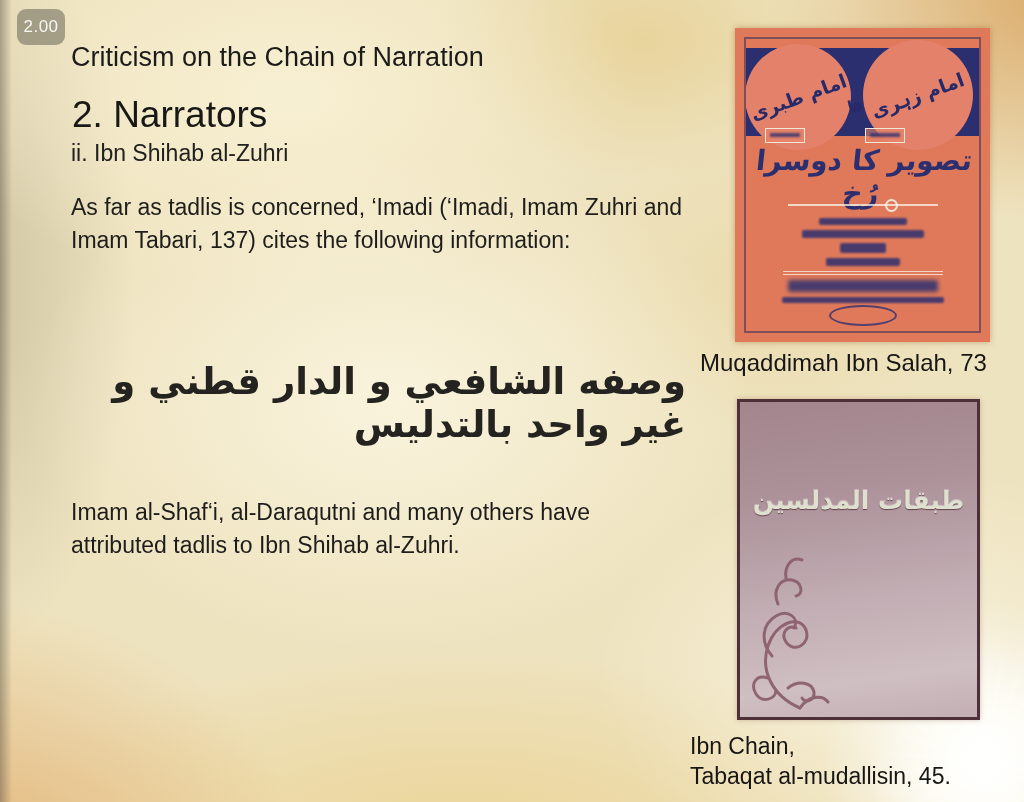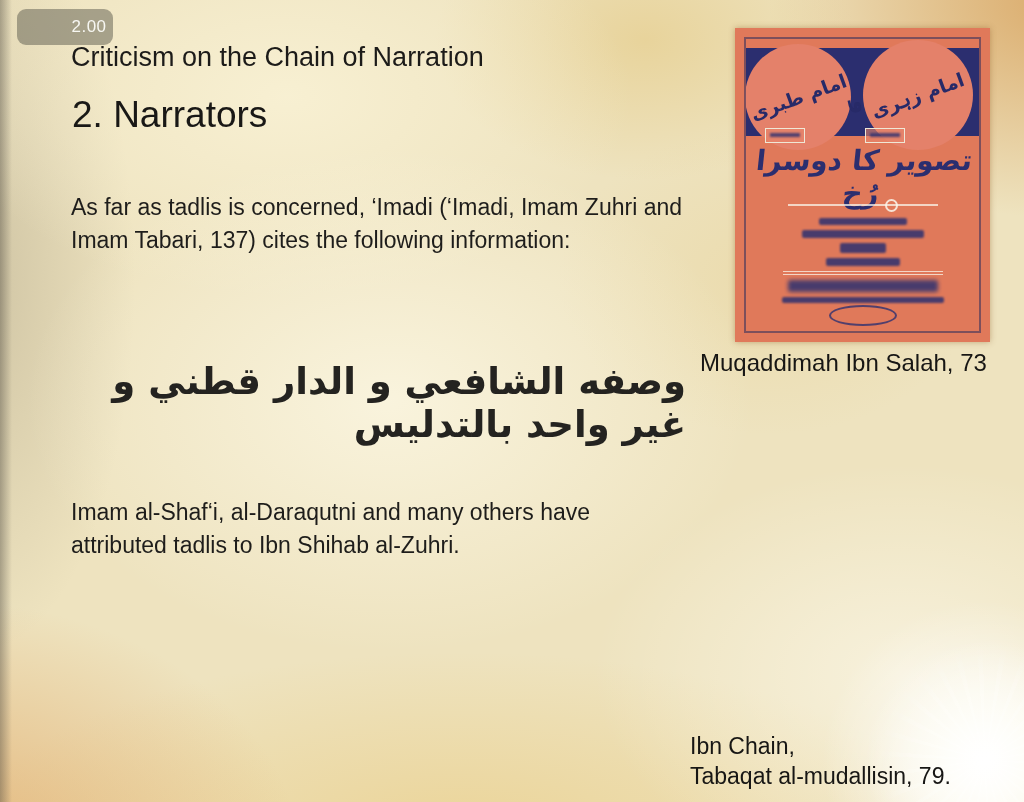--- a/index.html
+++ b/index.html
@@ -22,21 +22,21 @@
   .edge-shade{position:absolute;left:0;top:0;width:12px;height:100%;
     background:linear-gradient(90deg, rgba(70,66,58,0.4), rgba(70,66,58,0));}
   .rays{position:absolute;left:845px;top:610px;width:280px;height:300px;
     background:repeating-conic-gradient(from 8deg at 50% 50%, rgba(255,255,255,0.5) 0deg 3deg, rgba(255,255,255,0) 3deg 12deg);
     -webkit-mask-image:radial-gradient(closest-side at 50% 50%, #000 10%, transparent 78%);
     mask-image:radial-gradient(closest-side at 50% 50%, #000 10%, transparent 78%);}
   .glow-core{position:absolute;left:855px;top:630px;width:260px;height:260px;
     background:radial-gradient(circle at 50% 50%, rgba(255,255,255,1) 0%, rgba(255,255,250,0.65) 28%, rgba(255,255,250,0) 65%);}
   .badge{position:absolute;left:17px;top:9px;width:48px;height:36px;border-radius:9px;
     background:rgba(104,102,88,0.55);color:#f7f7f2;font-size:17px;display:flex;
-    align-items:center;justify-content:center;letter-spacing:.5px;padding-left:48px;}
+    align-items:center;justify-content:center;letter-spacing:.5px;}
   .kicker{position:absolute;left:71px;top:42px;font-size:27px;color:#1c1b19;}
   .heading{position:absolute;left:68px;top:90px;margin:4px;font-size:37px;font-weight:400;color:#191816;}
   .subheading{position:absolute;left:71px;top:140px;font-size:23px;color:#22211f;}
   .para{position:absolute;left:71px;margin:0;font-size:23px;line-height:33px;color:#1e1d1b;}
   .p1{top:191px;width:632px;}
   .p2{top:496px;width:600px;}
   .arabic{position:absolute;left:66px;top:360px;width:620px;direction:rtl;text-align:right;
     font-family:"DejaVu Sans",sans-serif;font-size:37px;font-weight:bold;color:#242320;}
   .caption{position:absolute;text-align:left;color:#171614;}
   .c1{left:700px;top:349px;width:324px;font-size:24px;}
@@ -80,20 +80,21 @@
 
 <div id="stage">
   <div class="edge-shade"></div>
   <div class="rays"></div>
   <div class="glow-core"></div>
 
   <div class="badge">2.00</div>
 
   <div class="kicker">Criticism on the Chain of Narration</div>
   <h1 class="heading">2. Narrators</h1>
+  <div class="subheading">ii. Ibn Shihab al-Zuhri</div>
   <p class="para p1">As far as tadlis is concerned, ‘Imadi (‘Imadi, Imam Zuhri and Imam Tabari, 137) cites the following information:</p>
   <div class="arabic">وصفه الشافعي و الدار قطني و غير واحد بالتدليس</div>
   <p class="para p2">Imam al-Shaf‘i, al-Daraqutni and many others have attributed tadlis to Ibn Shihab al-Zuhri.</p>
 
   <div class="book1">
     <div class="b1-navy"></div>
     <div class="b1-circle left">
       <span>امام طبری</span>
     </div>
     <div class="b1-circle right">
@@ -115,17 +116,31 @@
     <div class="bline" style="top:230px;width:74px;height:8px;"></div>
     <div class="b1-divider" style="top:243px;width:160px;height:1px;"></div>
     <div class="b1-divider" style="top:246px;width:160px;height:1px;"></div>
     <div class="bline" style="top:252px;width:150px;height:12px;filter:blur(2px);"></div>
     <div class="bline" style="top:269px;width:162px;height:6px;"></div>
     <div class="b1-oval"></div>
     <div class="b1-frame"></div>
   </div>
   <div class="caption c1">Muqaddimah Ibn Salah, 73</div>
 
+  <div class="book2">
+    <div class="b2-title">طبقات المدلسين</div>
+    <svg class="b2-flourish" width="92" height="175" viewBox="0 0 92 175" fill="none">
+      <g stroke="#8a5c6b" stroke-width="3" stroke-linecap="round" opacity="0.9">
+        <path d="M58,170 C30,158 18,132 26,108 C34,84 58,76 64,92 C69,106 52,116 44,104 C38,95 46,86 54,90"></path>
+        <path d="M30,118 C18,104 20,86 34,78 C46,71 58,80 52,90"></path>
+        <path d="M26,140 C14,136 8,146 14,156 C20,165 34,162 34,152"></path>
+        <path d="M58,170 C66,158 80,156 86,164"></path>
+        <path d="M46,150 C56,142 70,144 72,154 C73,162 64,166 60,160"></path>
+        <path d="M36,66 C30,52 38,40 50,42 C60,44 62,56 54,58"></path>
+        <path d="M44,40 C42,28 50,18 60,22"></path>
+      </g>
+    </svg>
+  </div>
   <div class="caption c2">
     <div>Ibn Chain,</div>
-    <div>Tabaqat al-mudallisin, 79.</div>
+    <div>Tabaqat al-mudallisin, 45.</div>
   </div>
 </div>
 
 </body></html>

